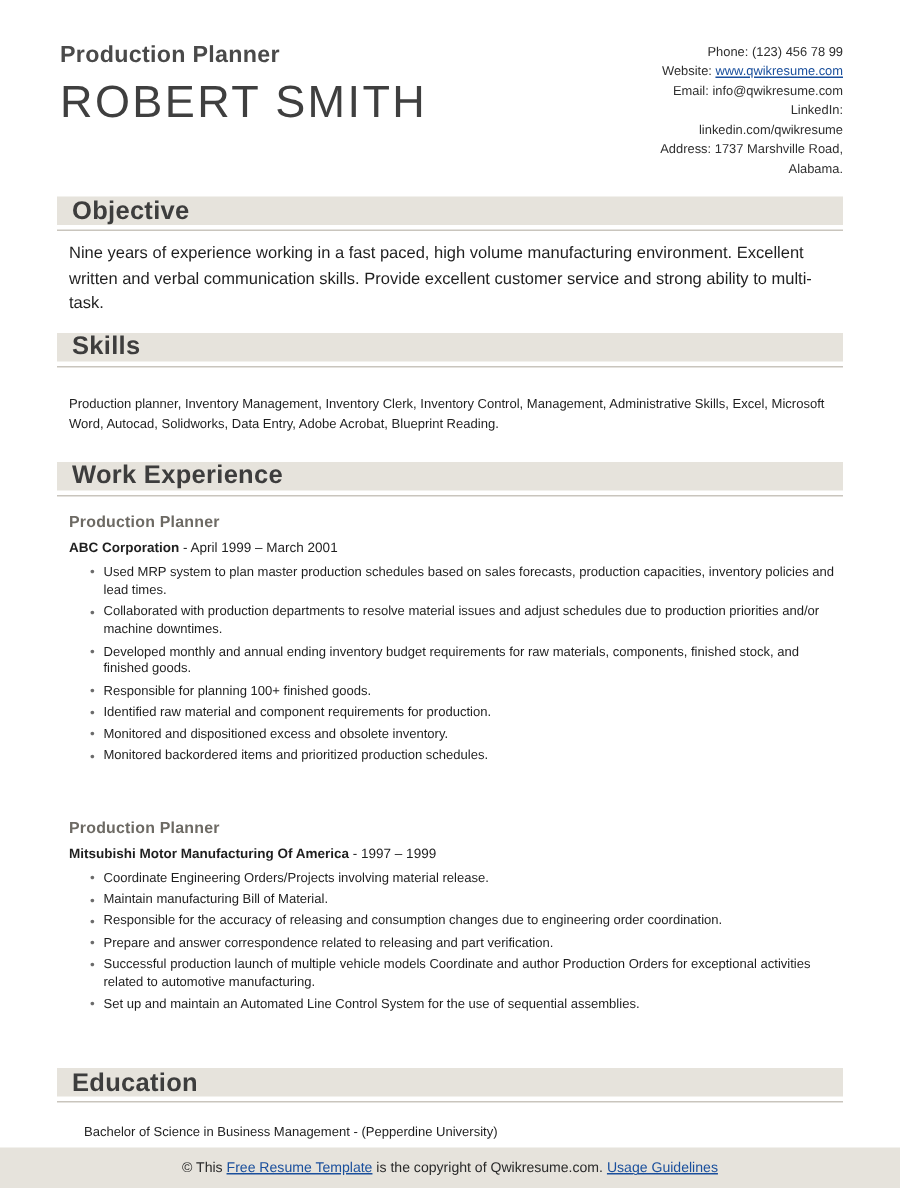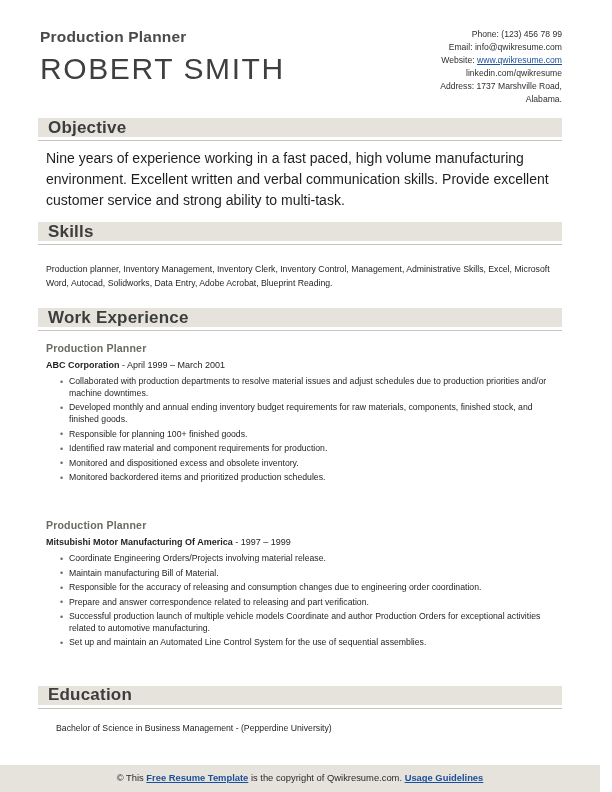--- a/index.html
+++ b/index.html
@@ -79,21 +79,21 @@
     letter-spacing: 0.2px;
   }
   .rule {
     height: 1px;
     background: #c9c5bd;
     margin-top: 3px;
   }
 
   
   .body-text {
-    font-size: 14px;
+    font-size: 11px;
     line-height: 1.47;
     color: #1f1f1f;
     padding: 7px 2px 0 8px;
   }
   .skills-text {
     font-size: 8.7px;
     line-height: 1.55;
     color: #1f1f1f;
     padding: 18px 8px 6px 8px;
   }
@@ -156,46 +156,49 @@
     background: #e6e3dc;
     padding: 6px 0 7px 0;
     text-align: center;
     font-size: 9.4px;
     color: #2a2a2a;
     line-height: 1.45;
   }
   .footer a {
     color: #1a4f9c;
     text-decoration: underline;
-    font-weight: bold;
+    font-weight: normal;
   }
   .spacer-lg { height: 22px; }
 </style>
 </head>
 <body>
 
 <div class="page">
 
   <div class="header">
     <div class="header-left">
       <div class="job-title">Production Planner</div>
       <div class="person-name">ROBERT SMITH</div>
     </div>
     <div class="header-right">
       <div class="line">
         <span>Phone:</span>
         <span>(123) 456 78 99</span>
       </div>
       <div class="line">
+        <span>Website:</span>
+        <a href="#">www.qwikresume.com</a>
+      </div>
+      <div class="line">
         <span>Email:</span>
         <span>info@qwikresume.com</span>
       </div>
       <div class="line">
-        <span>Website:</span>
-        <a href="#">www.qwikresume.com</a>
+        <span>LinkedIn:</span>
       </div>
       <div class="line">
         <span>linkedin.com/qwikresume</span>
       </div>
       <div class="line">
         <span>Address:</span>
         <span>1737 Marshville Road,</span>
       </div>
       <div class="line">
         <span>Alabama.</span>
@@ -221,20 +224,21 @@
   <div class="rule"></div>
 
   <div class="job-block">
     <div class="role">Production Planner</div>
     <div class="company-line">
       <span class="company">ABC Corporation</span>
       <span>-</span>
       <span>April 1999 – March 2001</span>
     </div>
     <ul class="bullets">
+      <li>Used MRP system to plan master production schedules based on sales forecasts, production capacities, inventory policies and lead times.</li>
       <li>Collaborated with production departments to resolve material issues and adjust schedules due to production priorities and/or machine downtimes.</li>
       <li>Developed monthly and annual ending inventory budget requirements for raw materials, components, finished stock, and finished goods.</li>
       <li>Responsible for planning 100+ finished goods.</li>
       <li>Identified raw material and component requirements for production.</li>
       <li>Monitored and dispositioned excess and obsolete inventory.</li>
       <li>Monitored backordered items and prioritized production schedules.</li>
     </ul>
   </div>
 
   <div class="spacer-lg"></div>

